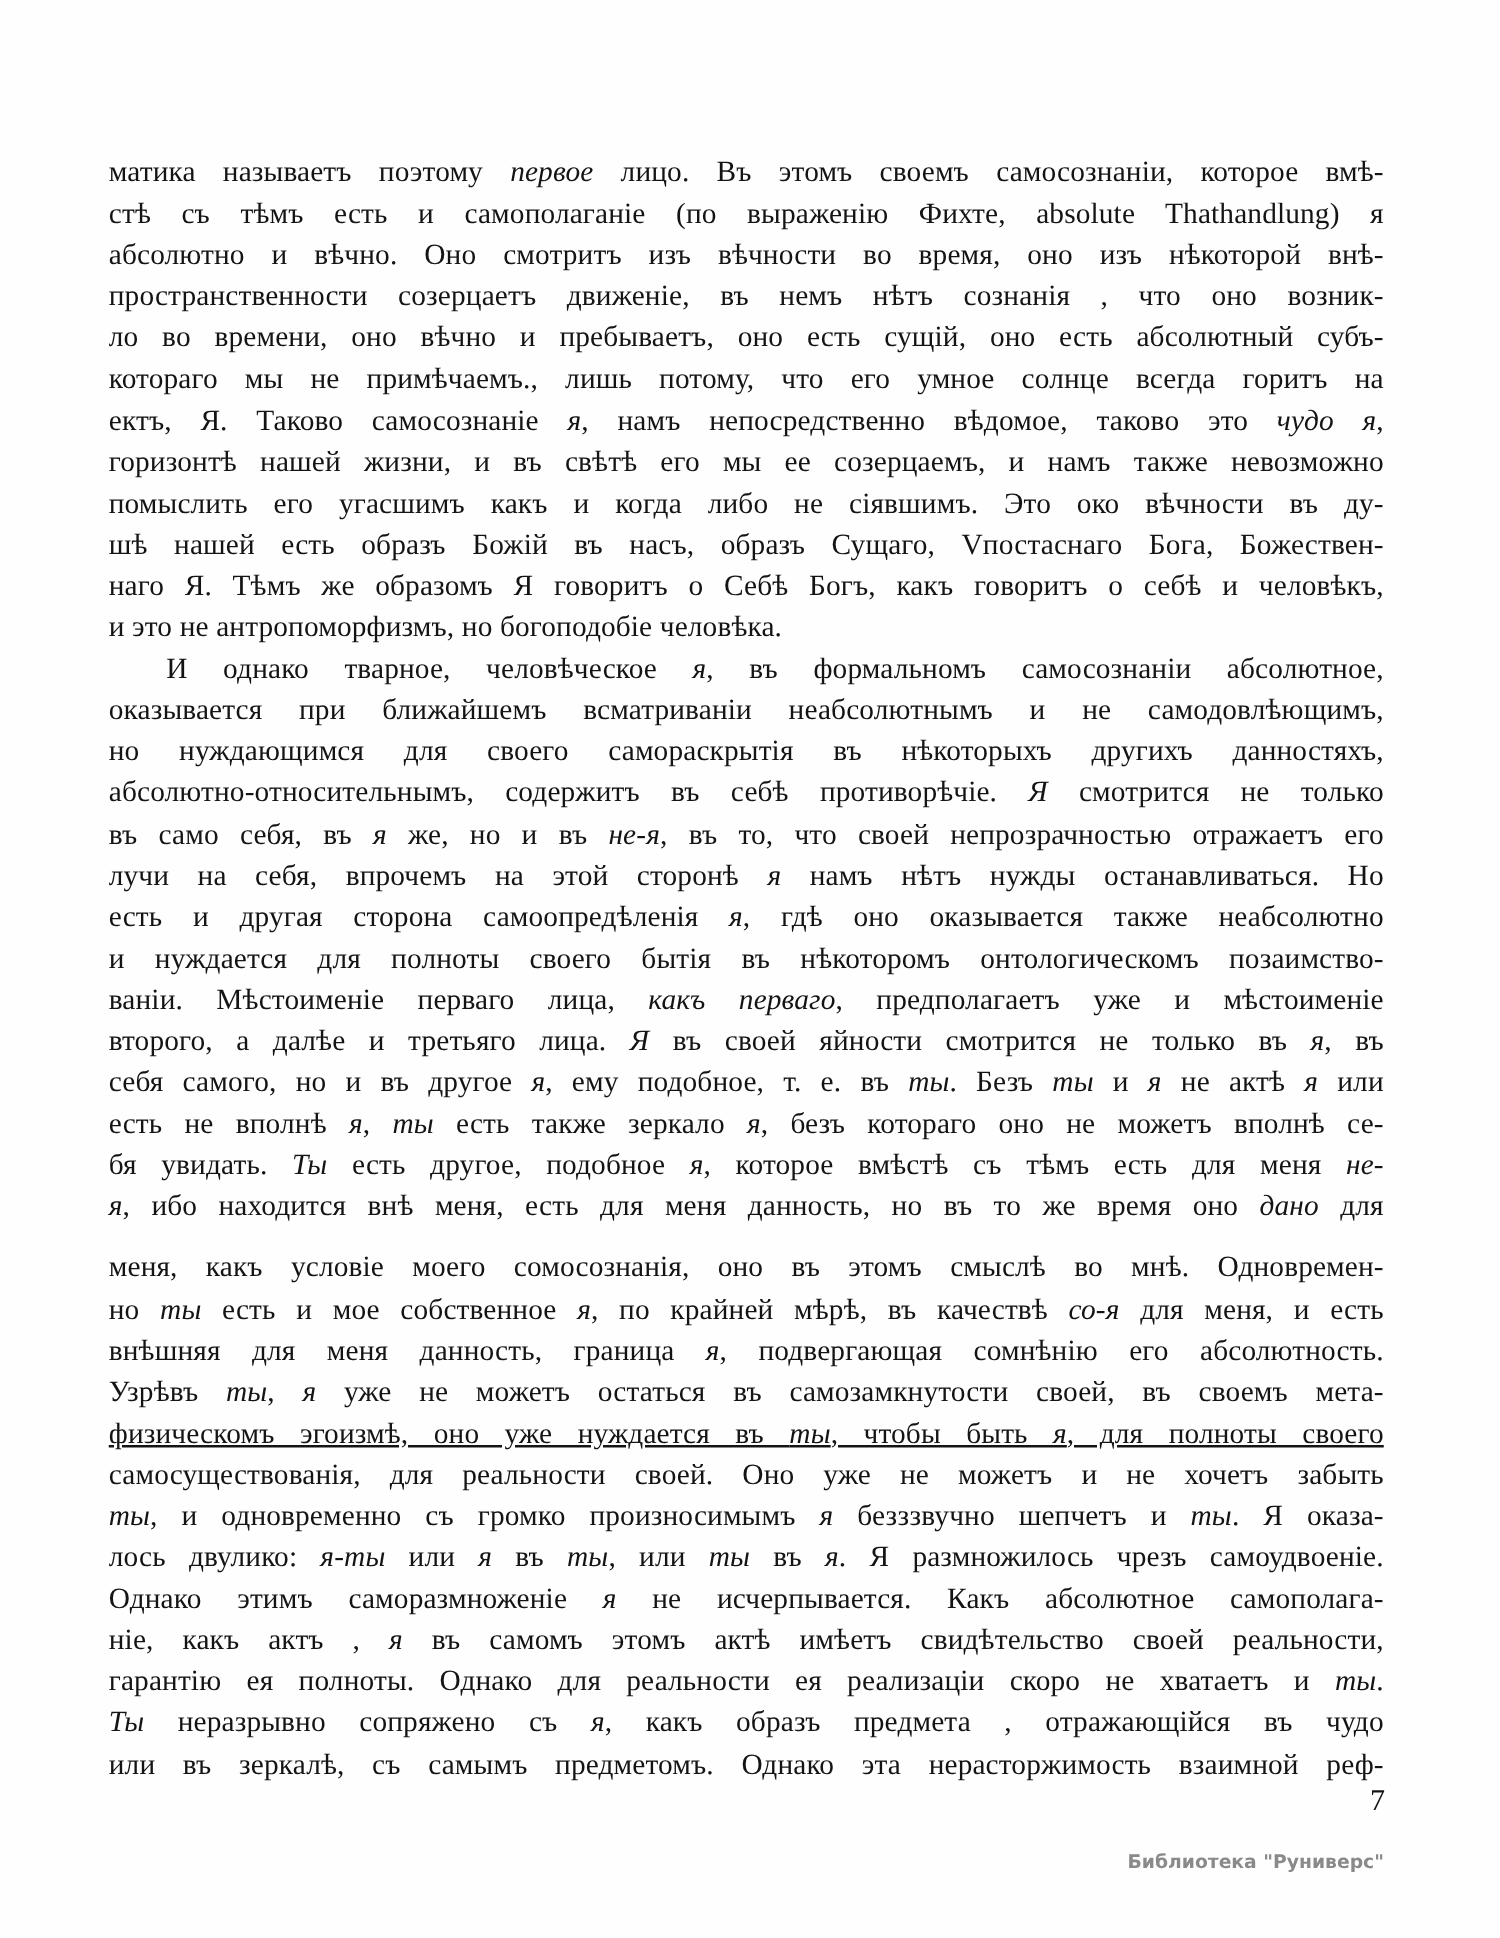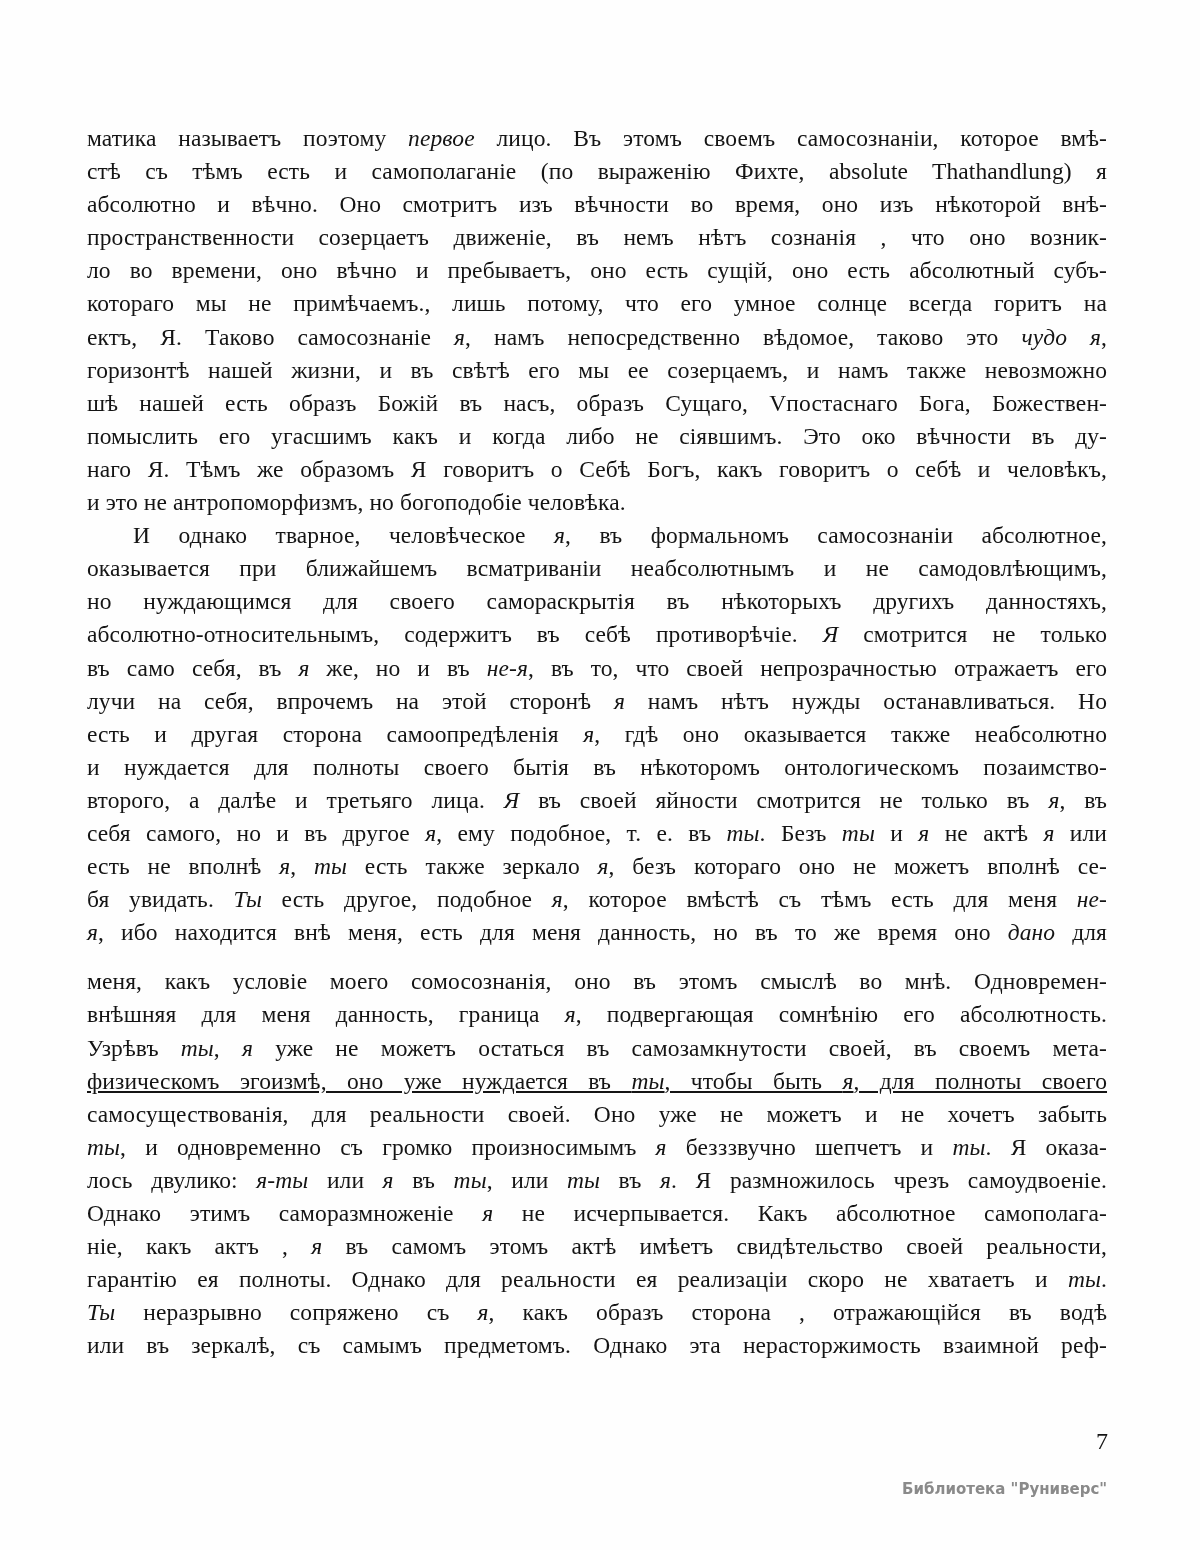--- a/index.html
+++ b/index.html
@@ -37,45 +37,47 @@
 <div class="page">
   <div class="text-block" id="text-block">
       <div class="line" style="display: block;"><span>матика называетъ поэтому </span><i>первое</i><span> лицо. Въ этомъ своемъ самосознанiи, которое вмѣ-</span></div>
       <div class="line" style="display: block;"><span>стѣ съ тѣмъ есть и самополаганiе (по выраженiю Фихте, absolute Thathandlung) я</span></div>
       <div class="line" style="display: block;"><span>абсолютно и вѣчно. Оно смотритъ изъ вѣчности во время, оно изъ нѣкоторой внѣ-</span></div>
       <div class="line" style="display: block;"><span>пространственности созерцаетъ движенiе, въ немъ нѣтъ сознанiя , что оно возник-</span></div>
       <div class="line" style="display: block;"><span>ло во времени, оно вѣчно и пребываетъ, оно есть сущiй, оно есть абсолютный субъ-</span></div>
       <div class="line" style="display: block;"><span>котораго мы не примѣчаемъ., лишь потому, что его умное солнце всегда горитъ на</span></div>
       <div class="line" style="display: block;"><span>ектъ, Я. Таково самосознанiе </span><i>я</i><span>, намъ непосредственно вѣдомое, таково это </span><i>чудо я</i><span>,</span></div>
       <div class="line" style="display: block;"><span>горизонтѣ нашей жизни, и въ свѣтѣ его мы ее созерцаемъ, и намъ также невозможно</span></div>
+      <div class="line" style="display: block;"><span>помыслить его угасшимъ какъ и когда либо не сiявшимъ. Это око вѣчности въ ду-</span></div>
       <div class="line" style="display: block;"><span>шѣ нашей есть образъ Божiй въ насъ, образъ Сущаго, Vпостаснаго Бога, Божествен-</span></div>
-      <div class="line" style="display: block;"><span>помыслить его угасшимъ какъ и когда либо не сiявшимъ. Это око вѣчности въ ду-</span></div>
       <div class="line" style="display: block;"><span>наго Я. Тѣмъ же образомъ Я говоритъ о Себѣ Богъ, какъ говоритъ о себѣ и человѣкъ,</span></div>
       <div class="line last"><span>и это не антропоморфизмъ, но богоподобiе человѣка.</span></div>
       <div class="line indent" style="display: block;"><span>И однако тварное, человѣческое </span><i>я</i><span>, въ формальномъ самосознанiи абсолютное,</span></div>
       <div class="line" style="display: block;"><span>оказывается при ближайшемъ всматриванiи неабсолютнымъ и не самодовлѣющимъ,</span></div>
       <div class="line" style="display: block;"><span>но нуждающимся для своего самораскрытiя въ нѣкоторыхъ другихъ данностяхъ,</span></div>
       <div class="line" style="display: block;"><span>абсолютно-относительнымъ, содержитъ въ себѣ противорѣчiе. </span><i>Я</i><span> смотрится не только</span></div>
       <div class="line" style="display: block;"><span>въ само себя, въ </span><i>я</i><span> же, но и въ </span><i>не-я</i><span>, въ то, что своей непрозрачностью отражаетъ его</span></div>
       <div class="line" style="display: block;"><span>лучи на себя, впрочемъ на этой сторонѣ </span><i>я</i><span> намъ нѣтъ нужды останавливаться. Но</span></div>
       <div class="line" style="display: block;"><span>есть и другая сторона самоопредѣленiя </span><i>я</i><span>, гдѣ оно оказывается также неабсолютно</span></div>
       <div class="line" style="display: block;"><span>и нуждается для полноты своего бытiя въ нѣкоторомъ онтологическомъ позаимство-</span></div>
+      <div class="line" style="display: block;"><span>ванiи. Мѣстоименiе перваго лица, </span><i>какъ перваго</i><span>, предполагаетъ уже и мѣстоименiе</span></div>
       <div class="line" style="display: block;"><span>второго, а далѣе и третьяго лица. </span><i>Я</i><span> въ своей яйности смотрится не только въ </span><i>я</i><span>, въ</span></div>
       <div class="line" style="display: block;"><span>себя самого, но и въ другое </span><i>я</i><span>, ему подобное, т. е. въ </span><i>ты</i><span>. Безъ </span><i>ты</i><span> и </span><i>я</i><span> не актѣ </span><i>я</i><span> или</span></div>
       <div class="line" style="display: block;"><span>есть не вполнѣ </span><i>я</i><span>, </span><i>ты</i><span> есть также зеркало </span><i>я</i><span>, безъ котораго оно не можетъ вполнѣ се-</span></div>
       <div class="line" style="display: block;"><span>бя увидать. </span><i>Ты</i><span> есть другое, подобное </span><i>я</i><span>, которое вмѣстѣ съ тѣмъ есть для меня </span><i>не-</i></div>
       <div class="line" style="display: block;"><i>я</i><span>, ибо находится внѣ меня, есть для меня данность, но въ то же время оно </span><i>дано</i><span> для</span></div>
       <div class="line" style="display: block; margin-top: 16px;"><span>меня, какъ условiе моего сомосознанiя, оно въ этомъ смыслѣ во мнѣ. Одновремен-</span></div>
+      <div class="line" style="display: block;"><span>но </span><i>ты</i><span> есть и мое собственное </span><i>я</i><span>, по крайней мѣрѣ, въ качествѣ </span><i>со-я</i><span> для меня, и есть</span></div>
       <div class="line" style="display: block;"><span>внѣшняя для меня данность, граница </span><i>я</i><span>, подвергающая сомнѣнiю его абсолютность.</span></div>
       <div class="line" style="display: block;"><span>Узрѣвъ </span><i>ты</i><span>, </span><i>я</i><span> уже не можетъ остаться въ самозамкнутости своей, въ своемъ мета-</span></div>
       <div class="line" style="display: block; text-decoration: underline;"><span>физическомъ эгоизмѣ, оно уже нуждается въ </span><i>ты</i><span>, чтобы быть </span><i>я</i><span>, для полноты своего</span></div>
       <div class="line" style="display: block;"><span>самосуществованiя, для реальности своей. Оно уже не можетъ и не хочетъ забыть</span></div>
       <div class="line" style="display: block;"><i>ты</i><span>, и одновременно съ громко произносимымъ </span><i>я</i><span> безззвучно шепчетъ и </span><i>ты</i><span>. Я оказа-</span></div>
       <div class="line" style="display: block;"><span>лось двулико: </span><i>я-ты</i><span> или </span><i>я</i><span> въ </span><i>ты</i><span>, или </span><i>ты</i><span> въ </span><i>я</i><span>. Я размножилось чрезъ самоудвоенiе.</span></div>
       <div class="line" style="display: block;"><span>Однако этимъ саморазмноженiе </span><i>я</i><span> не исчерпывается. Какъ абсолютное самополага-</span></div>
       <div class="line" style="display: block;"><span>нiе, какъ актъ , </span><i>я</i><span> въ самомъ этомъ актѣ имѣетъ свидѣтельство своей реальности,</span></div>
       <div class="line" style="display: block;"><span>гарантiю ея полноты. Однако для реальности ея реализацiи скоро не хватаетъ и </span><i>ты</i><span>.</span></div>
-      <div class="line" style="display: block;"><i>Ты</i><span> неразрывно сопряжено  съ </span><i>я</i><span>, какъ образъ сторона , отражающiйся въ водѣ</span></div>
+      <div class="line" style="display: block;"><i>Ты</i><span> неразрывно сопряжено  съ </span><i>я</i><span>, какъ образъ предмета , отражающiйся въ чудо</span></div>
       <div class="line" style="display: block;"><span>или въ зеркалѣ, съ самымъ предметомъ. Однако эта нерасторжимость взаимной реф-</span></div>
     </div>
   <div class="page-number">7</div>
   <div class="watermark">Библиотека "Руниверс"</div>
 </div>
 
 </body></html>

